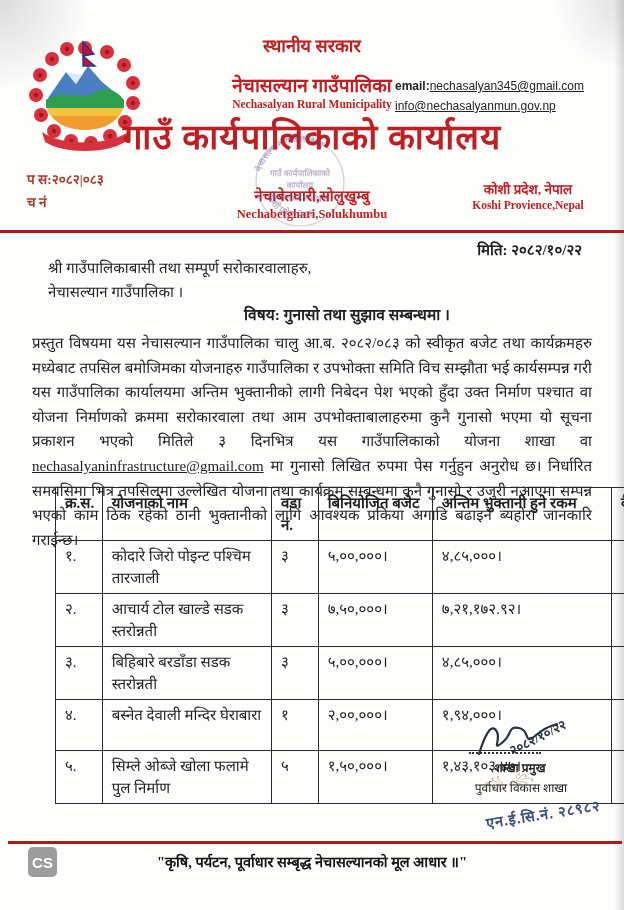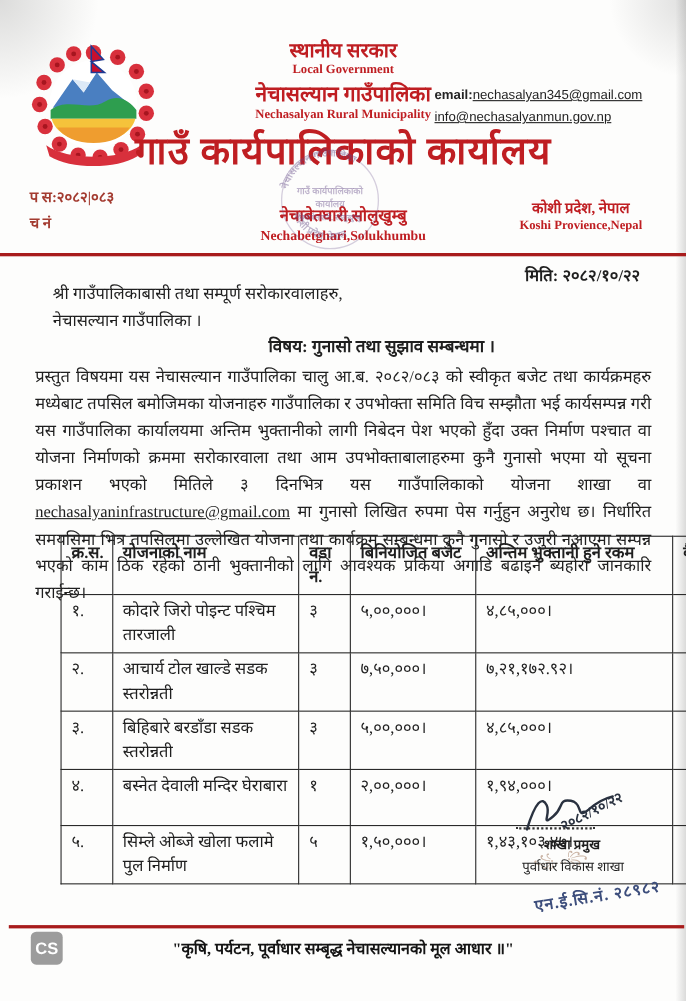--- a/index.html
+++ b/index.html
@@ -106,21 +106,20 @@
       <path d="M21,72 L97,72 C94,84 80,93 59,93 C38,93 24,84 21,72 Z" fill="#f5c33b"></path>
       <path d="M26,80 L92,80 C86,89 74,94 59,94 C44,94 32,89 26,80 Z" fill="#ef9d2f"></path>
       <g>
         <path d="M57,6 L57,30 L69,30 L57,20 L68,18 L57,6 Z" fill="#c8102e" stroke="#1f3a93" stroke-width="1.4"></path>
       </g>
       <path d="M16,96 C35,110 83,110 102,96 L99,106 C80,118 38,118 19,106 Z" fill="#d8303c"></path>
     </svg>
   </div>
 
   <div class="abs ctr red np-sm" style="top:33px;">स्थानीय सरकार</div>
-  <div class="abs ctr red en-sm" style="top:57px;">Local Government</div>
   <div class="abs ctr red np-sm" style="top:72px;font-size:19px;">नेचासल्यान गाउँपालिका</div>
   <div class="abs ctr red title-big" style="top:112px;">गाउँ कार्यपालिकाको कार्यालय</div>
   <div class="abs ctr red en-sm" style="top:98px;">Nechasalyan Rural Municipality</div>
   <div class="abs ctr red" style="top:185px;font-size:15px;font-weight:bold;">नेचाबेतघारी,सोलुखुम्बु</div>
   <div class="abs ctr red en-sm" style="top:207px;font-size:12.5px;">Nechabetghari,Solukhumbu</div>
 
   <div class="abs emails" style="left:395px;top:56px;margin-top:20px;">
     <div><span class="email-label">email:</span><a href="#">nechasalyan345@gmail.com</a></div>
     <div><a href="#">info@nechasalyanmun.gov.np</a></div>
   </div>

